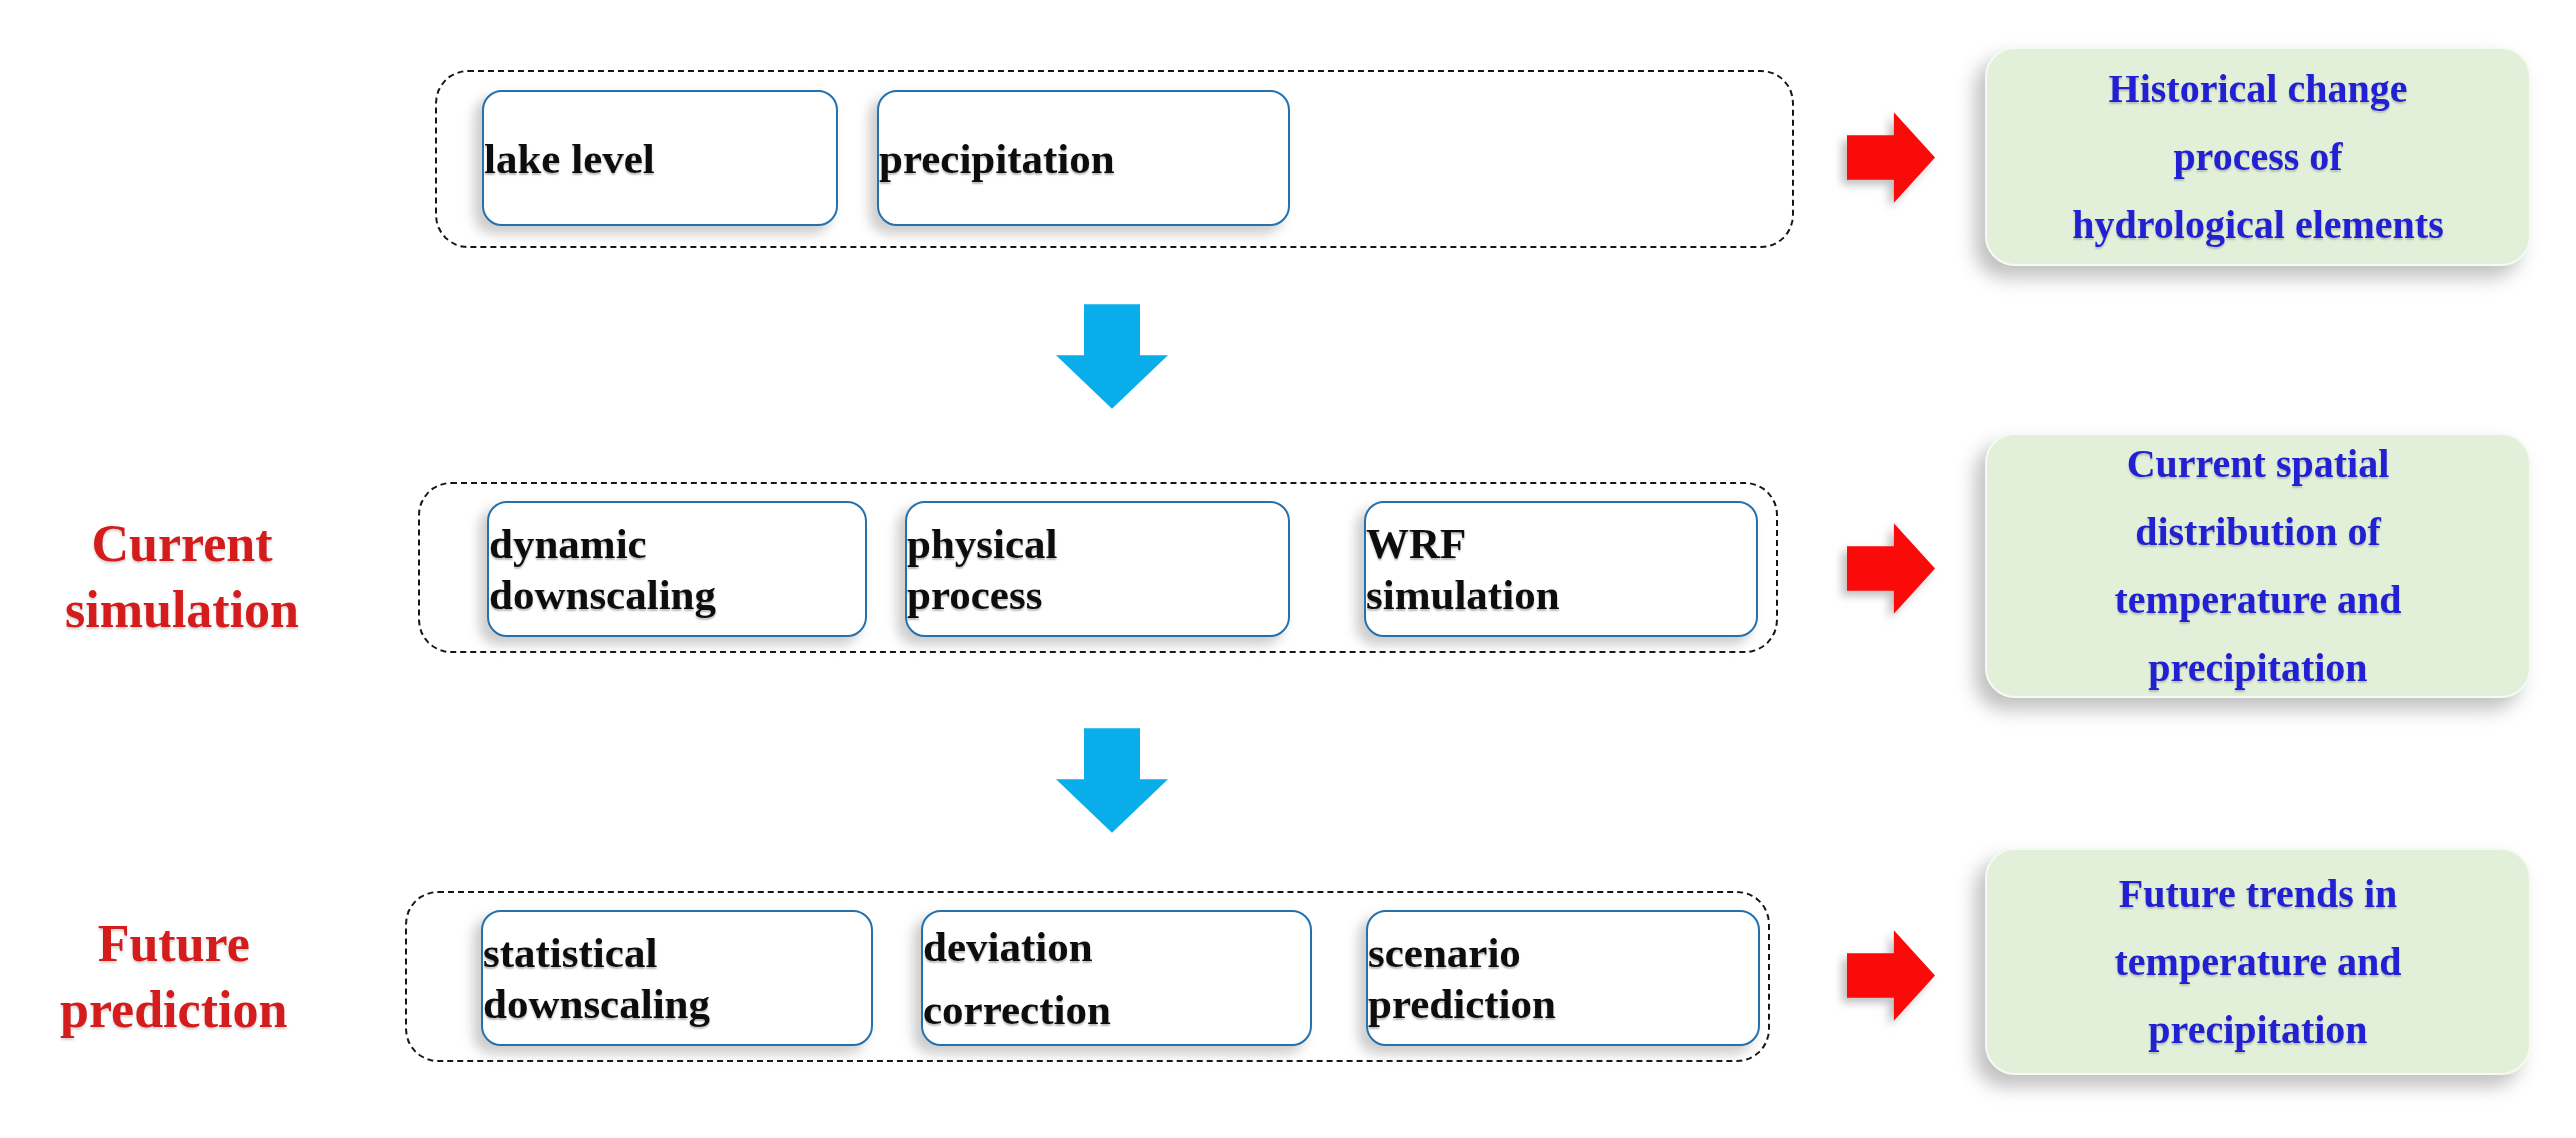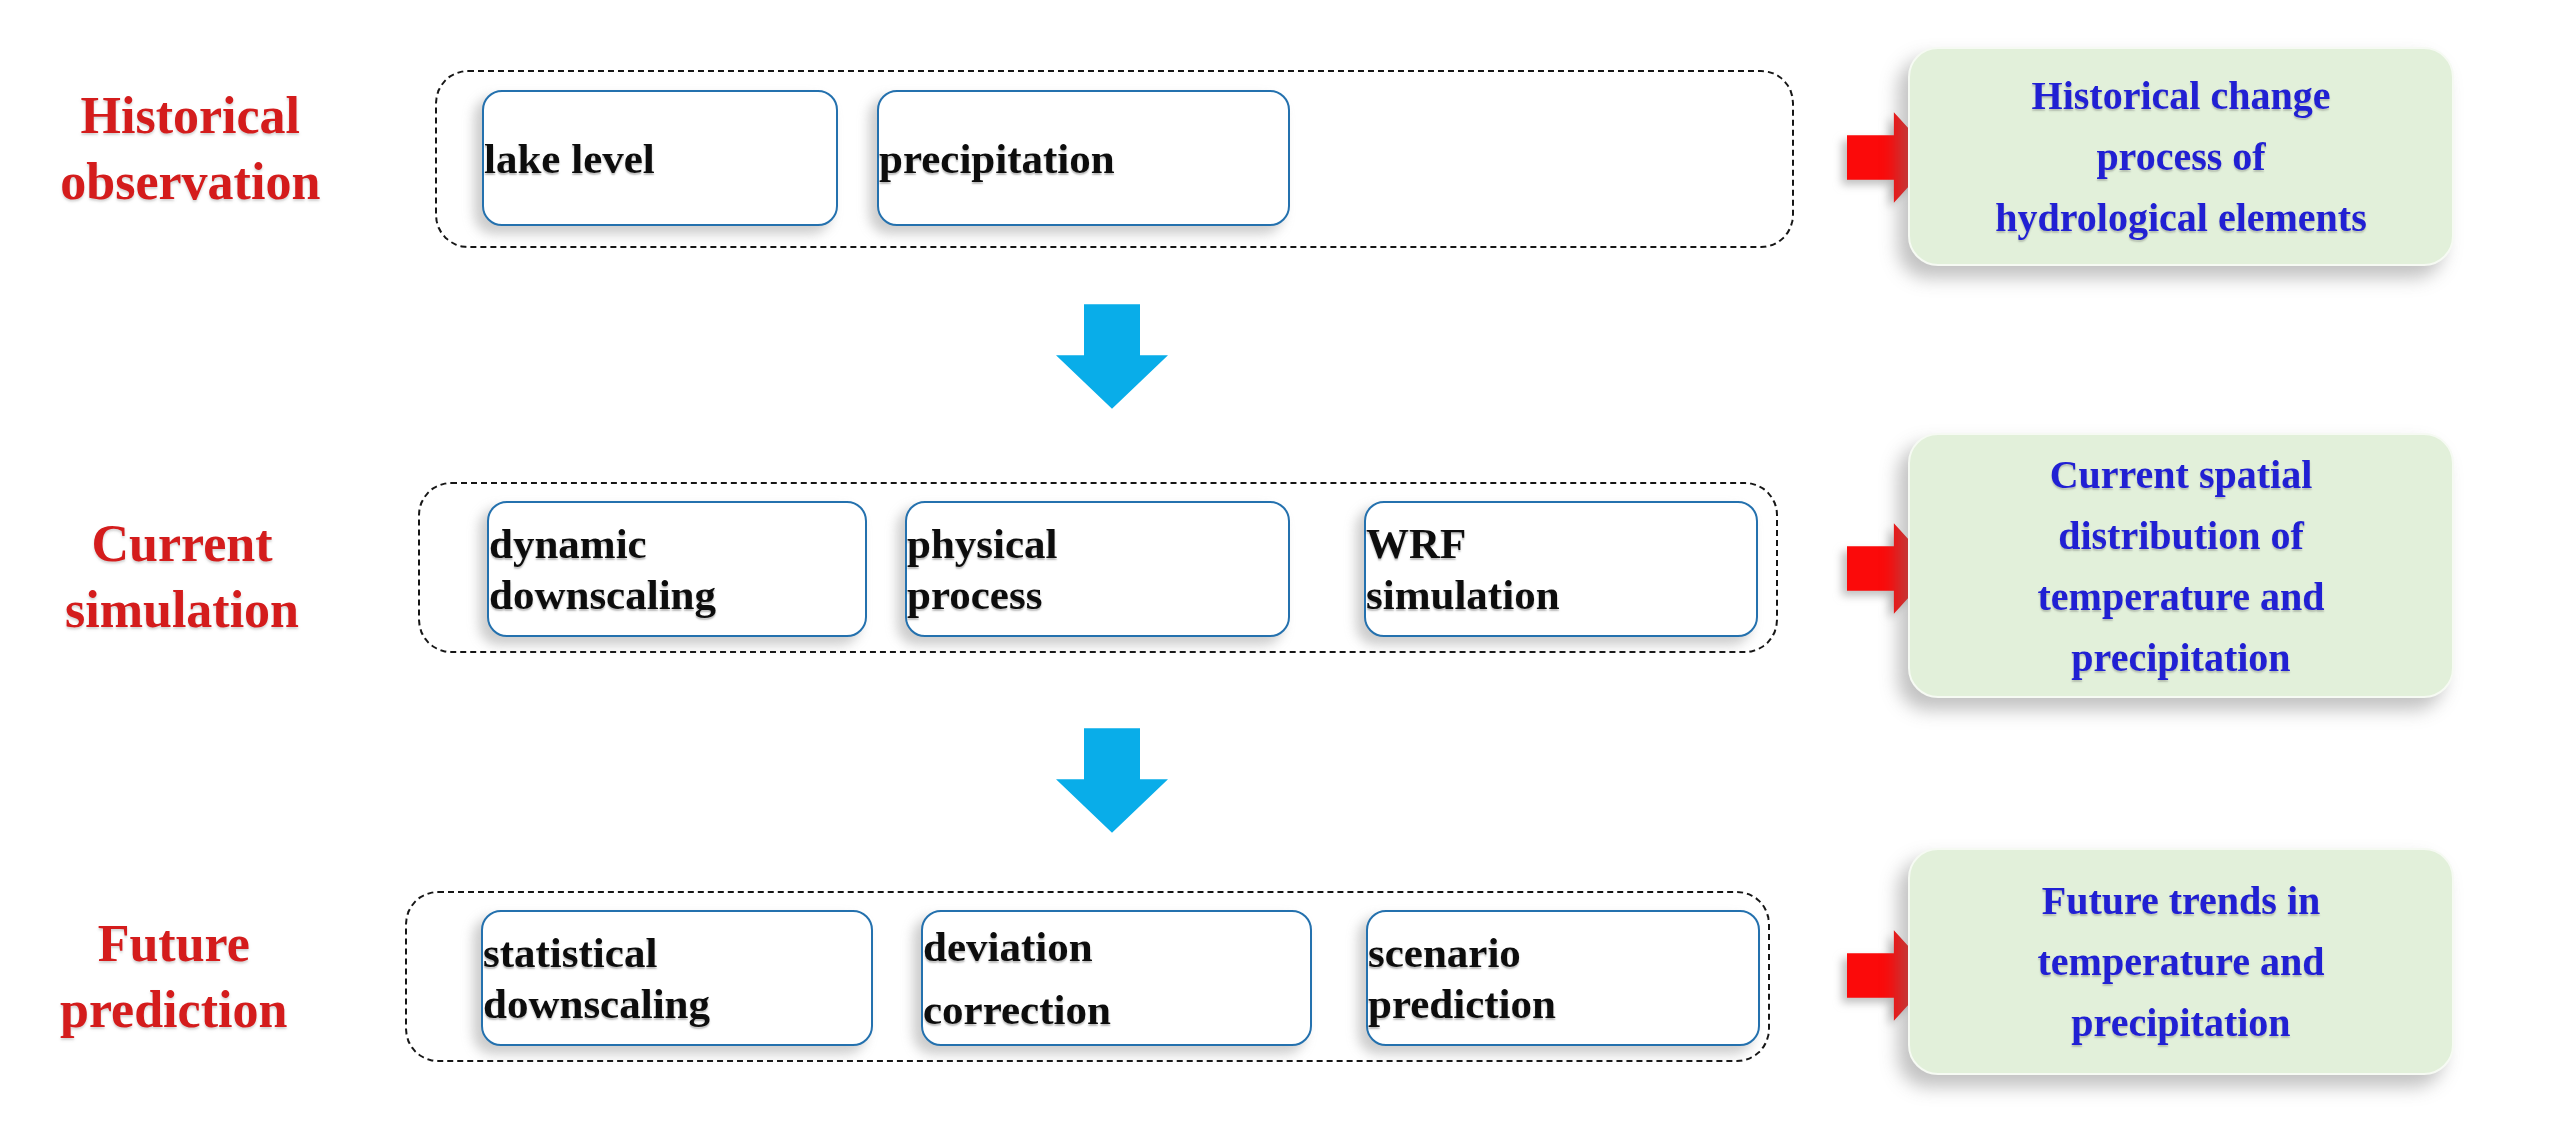--- a/index.html
+++ b/index.html
@@ -42,53 +42,50 @@
   .item-line{
     font-size:43px;
     line-height:51px;
     font-weight:700;
     color:#0d0d0d;
     text-shadow:0 1.7px 1.7px rgba(60,60,60,.35);
     white-space:nowrap;
   }
   .outcome-box{
     position:absolute;
-    left:1908px;
+    left:1985px;
     width:546px;
     box-sizing:border-box;
     background:#e2f0da;
     border:2.5px solid #f6faf3;
     border-radius:30px;
     box-shadow:-10px 11.6px 18px rgba(120,120,120,.45);
     display:flex;
     flex-direction:column;
     justify-content:center;
     align-items:center;
+    gap:7px;
   }
   .outcome-line{
     font-size:40px;
     line-height:61px;
     font-weight:700;
     color:#2120d3;
     text-shadow:0 1.7px 1.7px rgba(80,80,80,.3);
     white-space:nowrap;
   }
   .arrow{position:absolute;}
   .red-arrow-svg{filter:drop-shadow(-5px 5.8px 4.1px rgba(140,140,140,.55));}
   .blue-arrow-svg{display:block;}
 </style>
 </head>
 <body>
 
 <div class="canvas">
 
-  <div class="row-label" style="left:8.3px;top:83px;">
-    <div>Historical</div>
-    <div>observation</div>
-  </div>
 
   <div class="dashed-group" style="left:435px;top:70px;width:1359px;height:178px;">
     <div class="item-box" style="left:45px;top:18px;width:356px;">
       <div class="item-line">lake level</div>
         <div class="item-line"></div>
     </div>
     <div class="item-box" style="left:440px;top:18px;width:413px;">
       <div class="item-line">precipitation</div>
         <div class="item-line"></div>
     </div>

